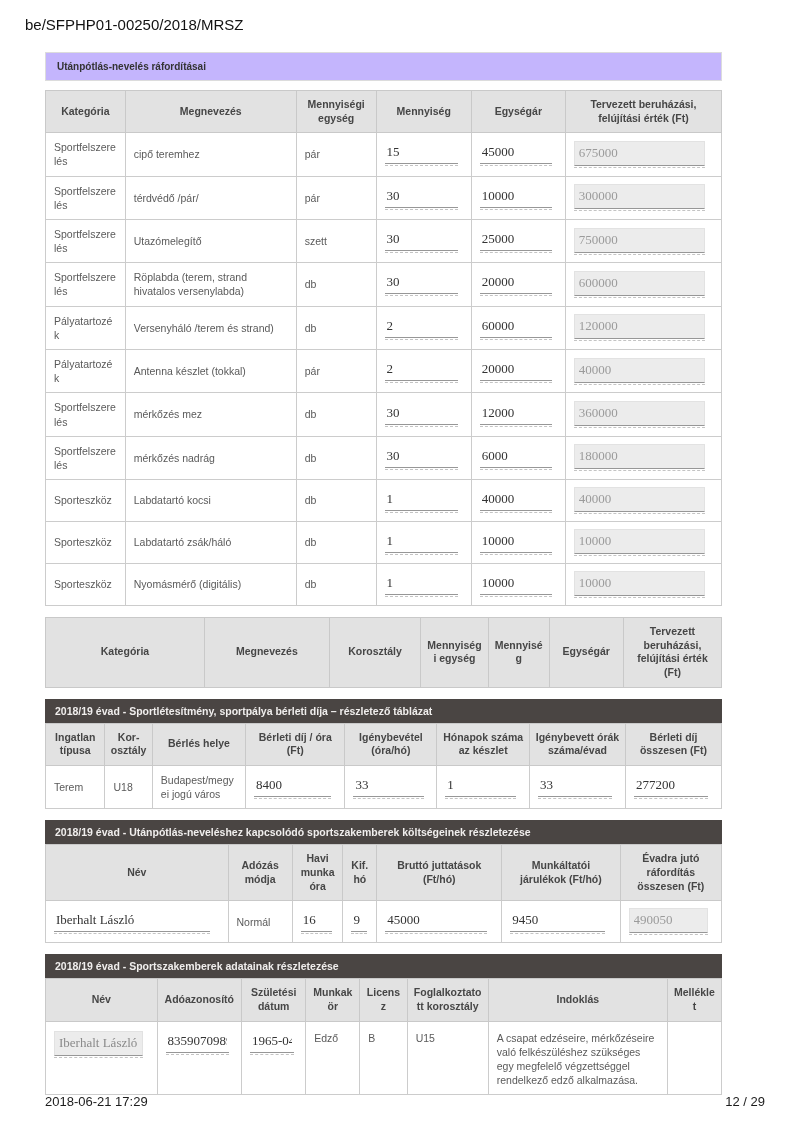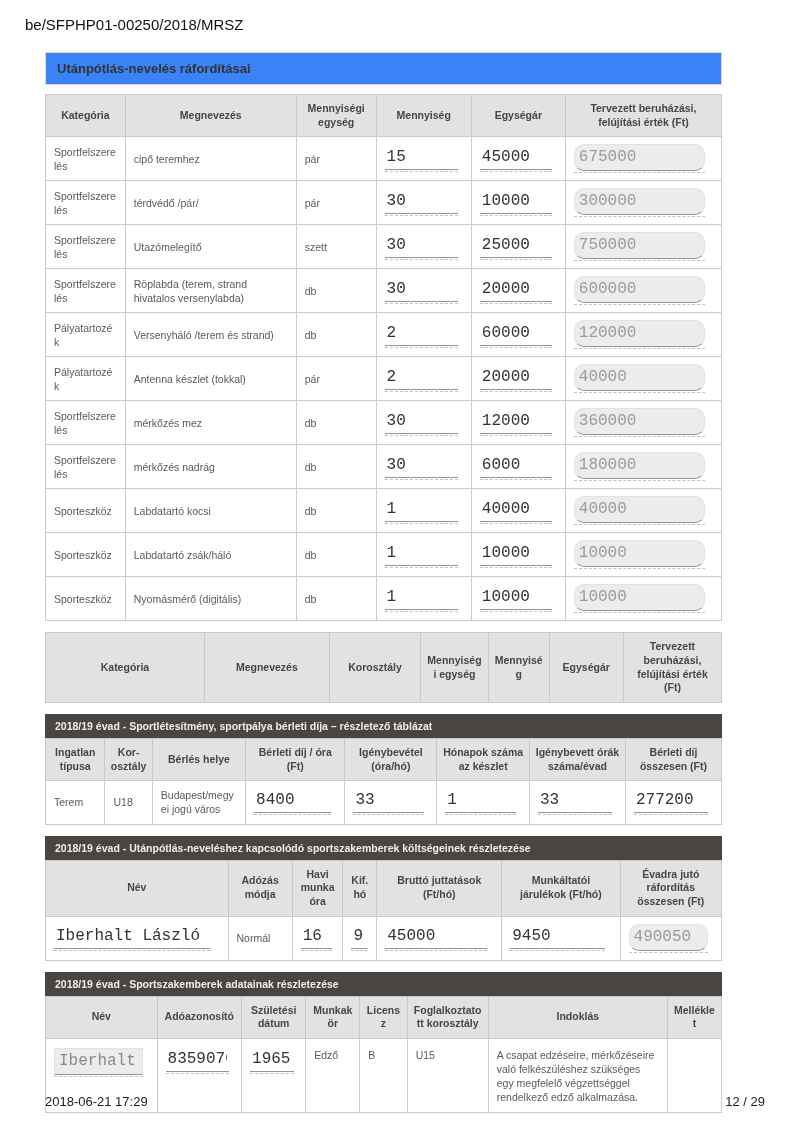--- a/index.html
+++ b/index.html
@@ -4,22 +4,22 @@
 <style>
   * { margin:0; padding:0; box-sizing:border-box; }
   html,body { background:#fff; }
   body {
     width:800px; height:1132px; position:relative; overflow:hidden;
     font-family:"Liberation Sans", sans-serif; color:#333;
   }
   .doc-id { padding:16px 0 0 25px; font-size:15px; color:#121212; }
   .content { margin:19px 0 0 45px; width:677px; }
   .section-bar {
-    background:#3b82f6; border:1px solid #dcdcdc; padding:8px 11px;
-    font-size:13px; font-weight:bold; color:#333; margin-bottom:9px;
+    background:#c4b5fd; border:1px solid #dcdcdc; padding:8px 11px;
+    font-size:10px; font-weight:bold; color:#333; margin-bottom:9px;
   }
   .tbl-block { margin-bottom:11px; }
   .tbl-title {
     background:#4a4543; color:#f0eeed; font-size:10.5px; font-weight:bold;
     padding:6px 10px; line-height:1.15;
   }
   table.grid { width:100%; border-collapse:collapse; table-layout:fixed; background:#fff; }
   .grid th {
     background:#e2e2e2; border:1px solid #c9c9c9; font-size:10.5px; font-weight:bold;
     color:#464646; padding:7px 5px; text-align:center; line-height:1.3;
@@ -27,28 +27,27 @@
   }
   .grid td {
     border:1px solid #cccccc; font-size:10.5px; color:#5a5a5a;
     padding:7px 8px; line-height:1.35; overflow-wrap:break-word; word-wrap:break-word;
     vertical-align:middle; background:#fff;
   }
   .t5 td { vertical-align:top; padding-top:9px; }
   .uwrap { display:block; width:94%; border-bottom:1px dashed #c4c4c4; padding-bottom:1px; }
   input.line {
     display:block; width:100%; border:0; border-bottom:1px solid #979797;
-    background:transparent; font-family:Liberation Mono, monospace; font-size:16px; color:#333;
+    background:transparent; font-family:Liberation Serif, serif; font-size:13px; color:#333;
     padding:2px 2px 3px 2px; outline:none;
   }
   input.ro {
     background:#ececec; color:#9b9b9b;
     border-top:1px solid #e2e2e2; border-left:1px solid #e2e2e2; border-right:1px solid #e2e2e2;
     padding:3px 4px 4px 4px;
-    border-radius:10px;
   }
   input.roname { background:#ececec; color:#8a8a8a;
     border-top:1px solid #e2e2e2; border-left:1px solid #e2e2e2; border-right:1px solid #e2e2e2;
     padding:3px 4px 4px 4px;
   }
   .muted { color:#8a8a8a; }
   .justif { color:#666; }
   .footer {
     position:absolute; left:45px; right:35px; top:1094px;
     display:flex; justify-content:space-between; font-size:13px; color:#1c1c1c;

